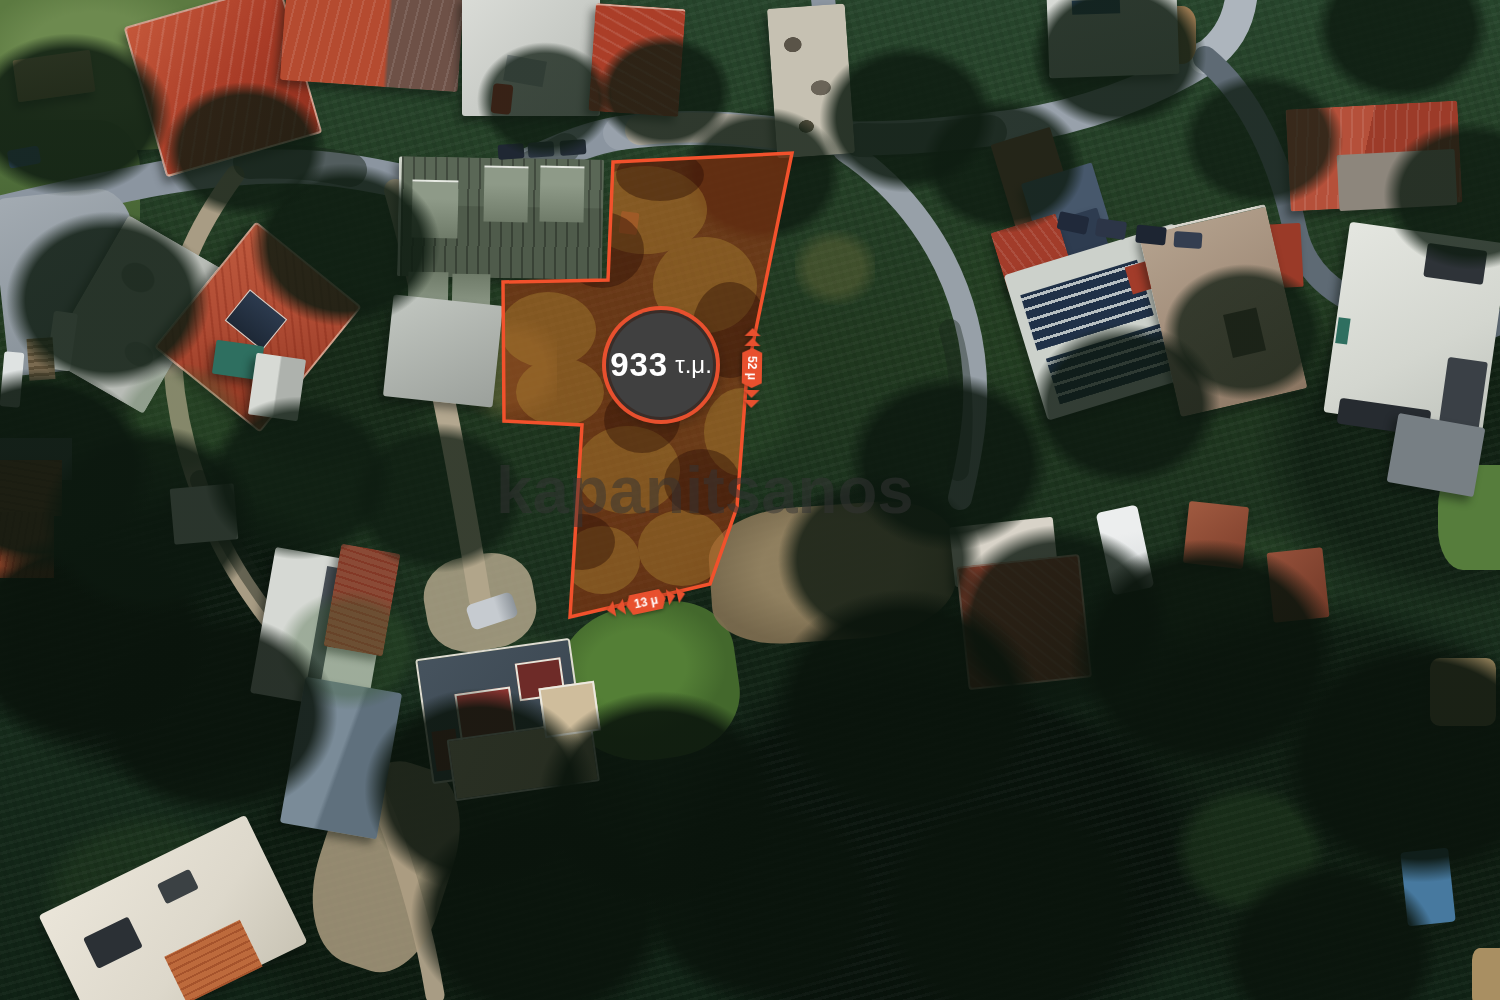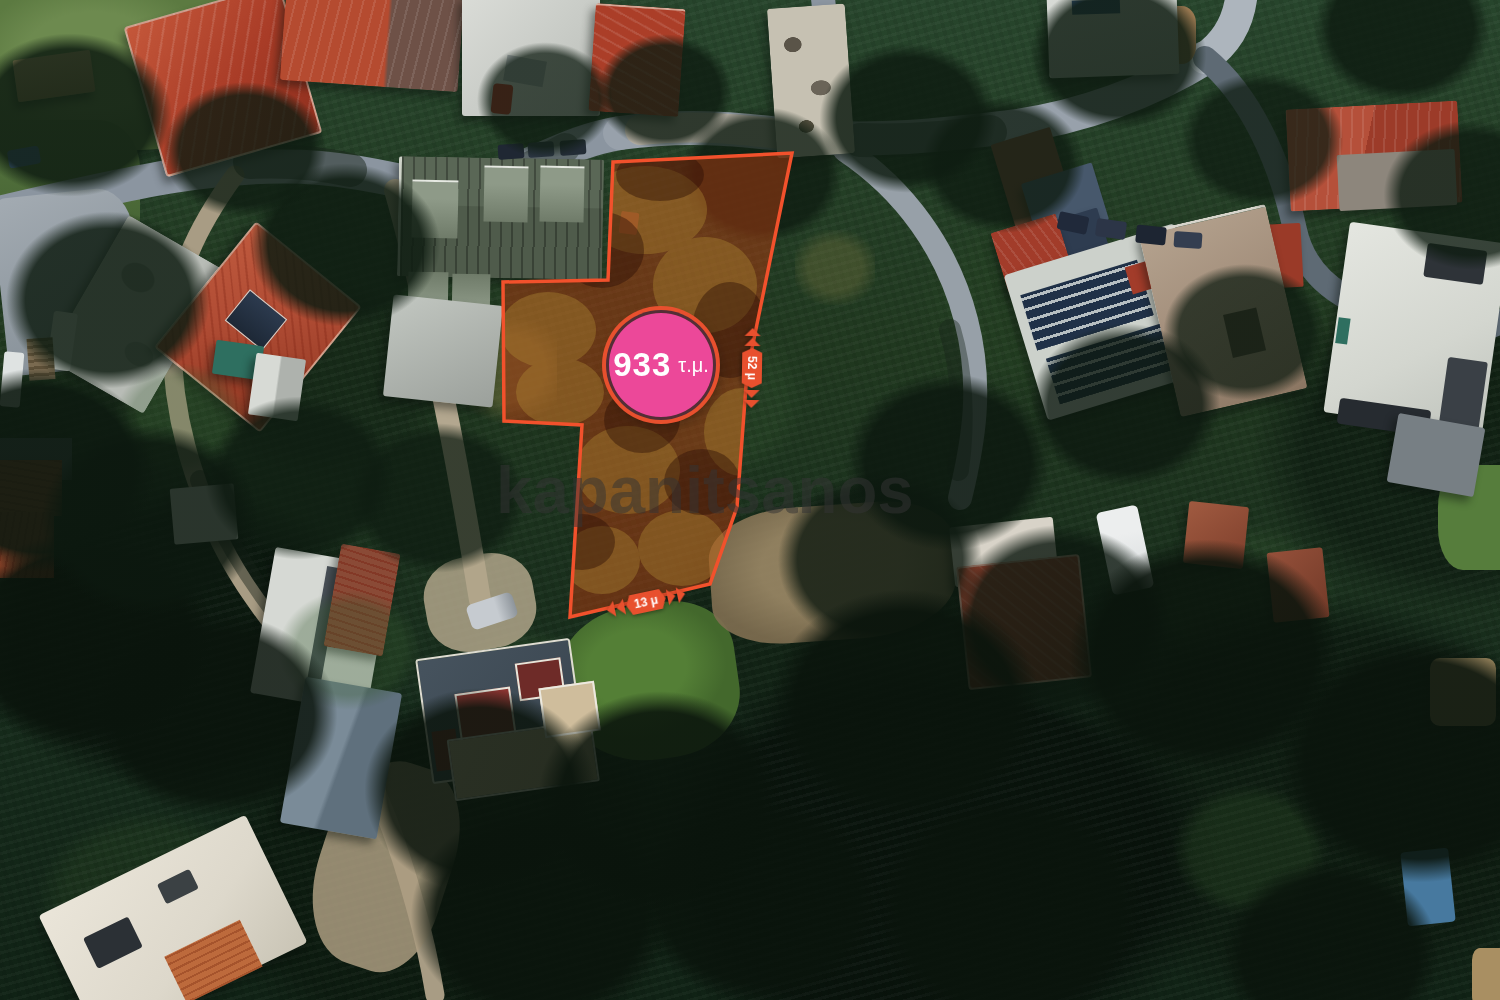--- a/index.html
+++ b/index.html
@@ -61,25 +61,25 @@
       radial-gradient(200px 170px at 1010px 910px,rgba(10,20,12,.9) 0 55%, rgba(10,20,12,0) 68%),
       radial-gradient(180px 150px at 760px 900px, rgba(10,20,12,.85) 0 55%, rgba(10,20,12,0) 68%),
       radial-gradient(160px 140px at 1330px 955px,rgba(10,20,12,.85) 0 55%, rgba(10,20,12,0) 68%),
       radial-gradient(150px 130px at 880px 560px, rgba(12,24,15,.8) 0 55%, rgba(12,24,15,0) 68%),
       radial-gradient(160px 140px at 1060px 620px,rgba(12,24,15,.82) 0 55%, rgba(12,24,15,0) 68%),
       radial-gradient(120px 100px at 350px 650px, rgba(52,88,46,.35) 0 45%, rgba(52,88,46,0) 60%),
       radial-gradient(130px 110px at 1250px 850px,rgba(48,82,42,.3) 0 45%, rgba(48,82,42,0) 60%),
       radial-gradient(110px 95px at 180px 420px,  rgba(52,88,46,.3) 0 45%, rgba(52,88,46,0) 60%);}
   
   #areaBadge{left:606px;top:310px;width:104px;height:104px;border-radius:50%;
-    background:#ec4899;border:3px solid rgba(58,42,36,.85);
+    background:#404040;border:3px solid rgba(58,42,36,.85);
     box-shadow:0 0 0 4px #e8502e, 3px 5px 12px rgba(0,0,0,.35);
     display:flex;align-items:center;justify-content:center;color:#fff;z-index:50;}
   #areaBadge .v{font-size:33px;font-weight:bold;letter-spacing:1px;}
-  #areaBadge .u{font-size:20px;margin-left:7px;font-weight:normal;}
+  #areaBadge .u{font-size:24px;margin-left:7px;font-weight:normal;}
   .dim{display:flex;align-items:center;justify-content:center;gap:2px;z-index:50;
        filter:drop-shadow(0 1px 2px rgba(0,0,0,.45));}
   .hex{height:20px;display:flex;align-items:center;justify-content:center;
        background:#e8502e;color:#fff;font-size:12px;font-weight:bold;
        clip-path:polygon(12% 0,88% 0,100% 50%,88% 100%,12% 100%,0 50%);
        padding:0 8px;white-space:nowrap;}
   .chv{width:0;height:0;border-top:8px solid transparent;border-bottom:8px solid transparent;}
   .chv.l{border-right:8px solid #e8502e;}
   .chv.r{border-left:8px solid #e8502e;}
   #dimSide{left:719px;top:358px;width:66px;height:20px;transform:rotate(91deg);}

